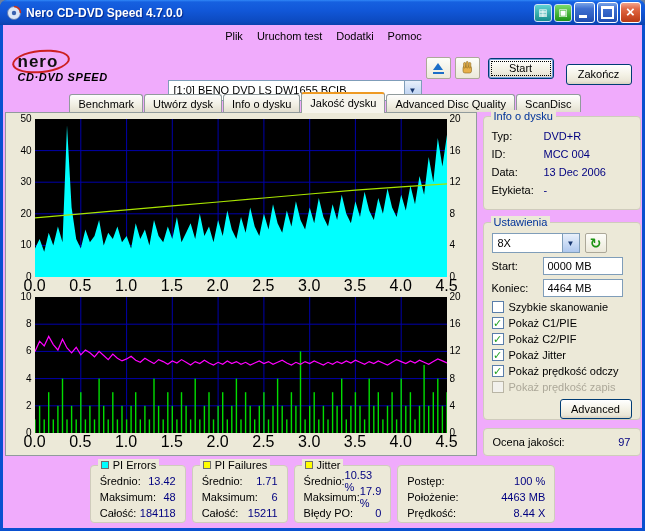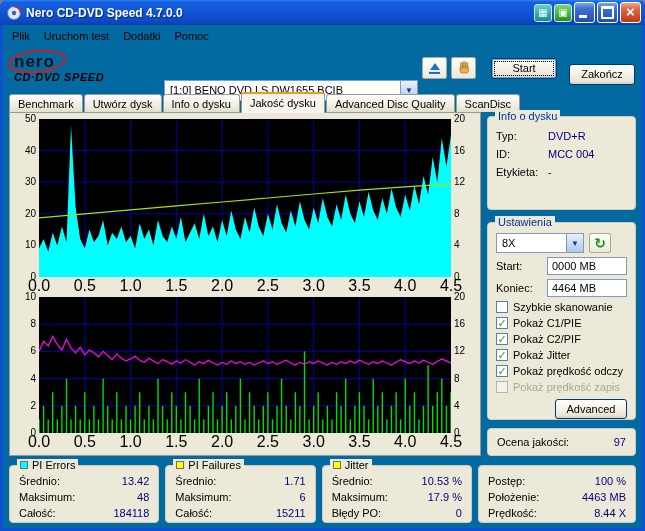--- a/index.html
+++ b/index.html
@@ -13,21 +13,21 @@
   .xbtn{width:21px;height:21px;border-radius:3px;border:1px solid #FFFFFF;display:flex;align-items:center;justify-content:center;position:relative;
     background:linear-gradient(180deg,#7AA4E8 0%,#3E6FD0 30%,#2E5DC0 70%,#1E4AAE 100%);}
   .xbtn.extra{width:18px;height:18px;border:1px solid #CFE0F8;font-size:10px;color:#fff;}
   .xbtn.teal{background:linear-gradient(180deg,#5FD2D2,#168C8C);}
   .xbtn.green{background:linear-gradient(180deg,#7ADB6A,#1E9414);}
   .xbtn.min::after{content:"";width:8px;height:3px;background:#fff;position:absolute;left:4px;bottom:4px;}
   .xbtn.max::after{content:"";width:9px;height:8px;border:2px solid #fff;border-top-width:3px;}
   .xbtn.close{background:linear-gradient(180deg,#F2A48C 0%,#E06A48 30%,#D3542E 60%,#B83A16 100%);}
   .xbtn.close::after{content:"×";color:#fff;font-size:15px;font-weight:bold;line-height:1;margin-top:-2px;}
   
-  .frame{flex:1;margin:0 3px 3px 3px;background:#0369a1;display:flex;flex-direction:column;min-height:0;}
+  .frame{flex:1;margin:0 3px 3px 3px;background:#f0abfc;display:flex;flex-direction:column;min-height:0;align-items:center;}
   .menubar{height:21px;display:flex;align-items:center;padding-left:2px;font-size:11px;}
   .menu-item{padding:2px 7px;cursor:default;}
   
   .header{height:44px;display:flex;align-items:center;padding:0 7px;gap:4px;}
   .logo{width:150px;position:relative;line-height:1;padding-left:4px;}
   .logo-top{position:relative;display:inline-block;}
   .logo-nero{font-size:17px;font-weight:bold;letter-spacing:1px;color:#101010;}
   .logo-ellipse{position:absolute;left:-6px;top:-3px;width:58px;height:23px;border:2px solid #CC2020;border-radius:50%;transform:rotate(-6deg);}
   .logo-sub{font-size:11px;font-weight:bold;letter-spacing:0.6px;color:#000;margin-top:2px;font-style:italic;}
   .combo{background:#fff;border:1px solid #7F9DB9;height:21px;display:flex;align-items:center;font-size:11px;}
@@ -352,20 +352,24 @@
           <div class="gtitle">Info o dysku</div>
           <div class="irow">
               <span class="ilabel">Typ:</span>
               <span class="ivalue">DVD+R</span>
             </div>
           <div class="irow">
               <span class="ilabel">ID:</span>
               <span class="ivalue">MCC 004</span>
             </div>
           <div class="irow">
+              <span class="ilabel">Data:</span>
+              <span class="ivalue">13 Dec 2006</span>
+            </div>
+          <div class="irow">
               <span class="ilabel">Etykieta:</span>
               <span class="ivalue">-</span>
             </div>
         </div>
 
         <div class="group g-set">
           <div class="gtitle">Ustawienia</div>
           <div class="srow">
             <div class="combo speed">
               <span class="combo-text">8X</span>

